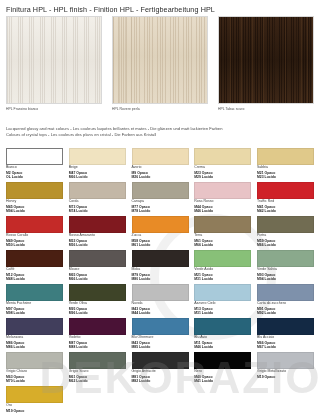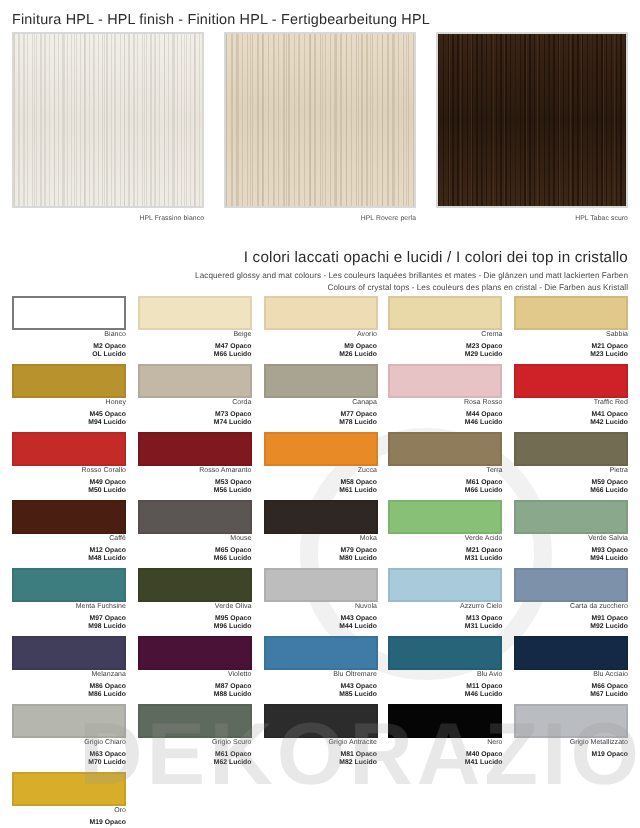--- a/index.html
+++ b/index.html
@@ -8,21 +8,20 @@
     width: 320px; height: 414px;
     background: #ffffff;
     font-family: "Liberation Sans", sans-serif;
     overflow: hidden;
   }
   #page {
     position: relative;
     width: 320px; height: 414px;
     background: #ffffff;
     padding: 0;
-    text-align: right;
   }
 
   
   #watermark {
     position: absolute;
     left: 0; top: 342px;
     width: 320px; height: 72px;
     display: flex; align-items: center; justify-content: center;
     font-size: 44px;
     font-weight: 700;
@@ -187,21 +186,20 @@
         <div class="hpl-swatch tex-rovere"></div>
         <div class="hpl-label">HPL Rovere perla</div>
       </div>
       <div class="hpl-cell">
         <div class="hpl-swatch tex-tabac"></div>
         <div class="hpl-label">HPL Tabac scuro</div>
       </div>
     </div>
 
   <div id="section-head">
-    <div class="sec-title">I colori laccati opachi e lucidi / I colori dei top in cristallo</div>
     <div class="sec-sub">Lacquered glossy and mat colours - Les couleurs laquées brillantes et mates - Die glänzen und matt lackierten Farben</div>
     <div class="sec-sub">Colours of crystal tops - Les couleurs des plans en cristal - Die Farben aus Kristall</div>
   </div>
 
   <div id="grid">
       <div class="sw-cell">
         <div class="sw-chip outline" style="background: rgb(255, 255, 255);"></div>
         <div class="sw-name">Bianco</div>
         <div class="sw-code">
           <div>M2 Opaco</div>

